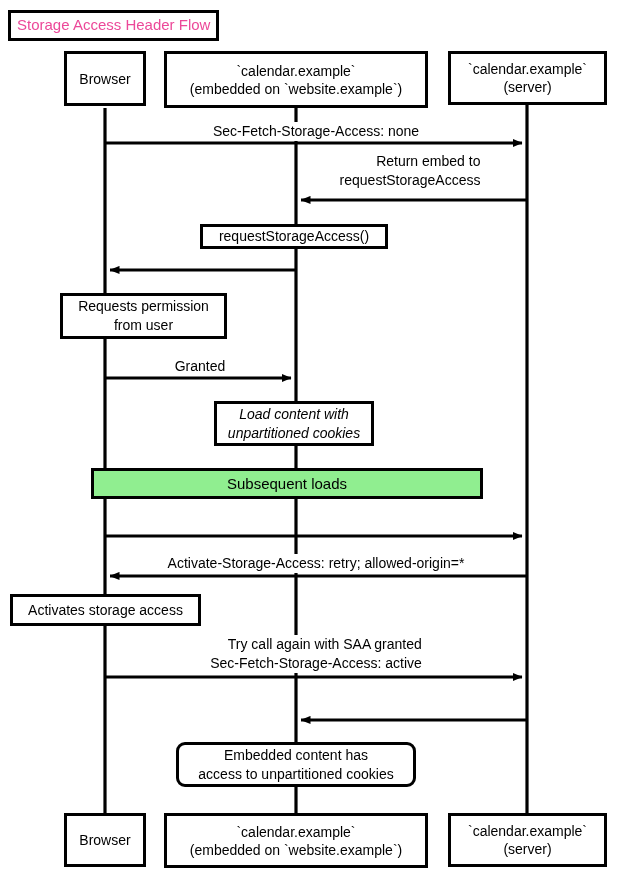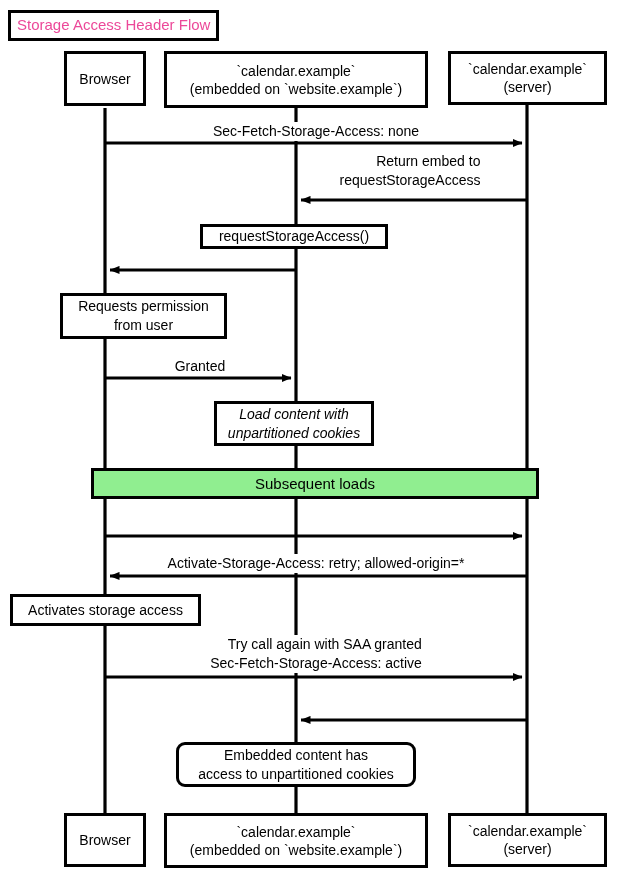--- a/index.html
+++ b/index.html
@@ -172,21 +172,21 @@
 from user</div>
 
   <div class="note" style="left:214px; top:401px; width:160px; height:45px;font-style:italic;">Load content with
 unpartitioned cookies</div>
 
   <div class="note" style="left:10px; top:594px; width:191px; height:32px;">Activates storage access</div>
 
   <div class="note" style="left:176px; top:742px; width:240px; height:45px;border-radius:9px;">Embedded content has
 access to unpartitioned cookies</div>
 
-  <div class="section-bar" style="left: 91px; top: 468px; width: 448px; height: 31px; background: rgb(144, 238, 144);">
+  <div class="section-bar" style="left: 91px; top: 468px; width: 392px; height: 31px; background: rgb(144, 238, 144);">
     <span>Subsequent loads</span>
   </div>
 
   <div class="participant" style="left:64px; top:813px; width:82px; height:54px;">
     <span class="plabel">Browser</span>
   </div>
 
   <div class="participant" style="left:164px; top:813px; width:264px; height:55px;">
     <span class="plabel">`calendar.example`
 (embedded on `website.example`)</span>

